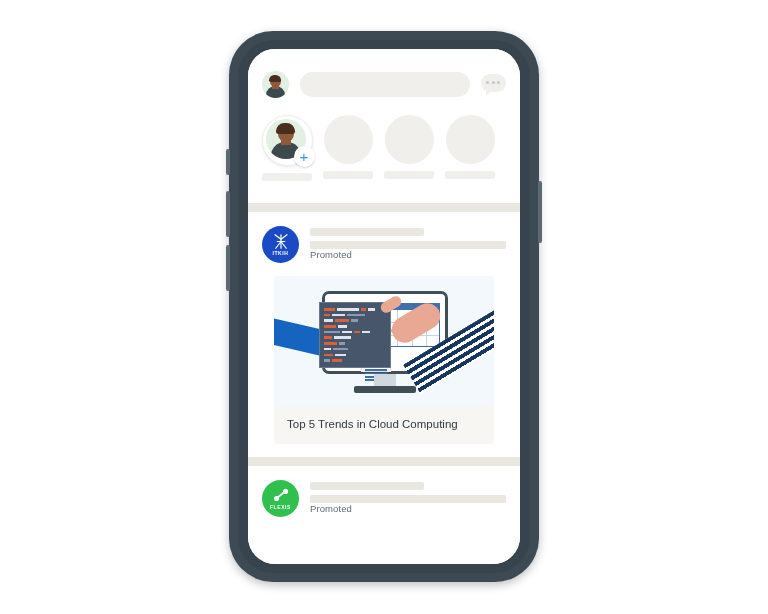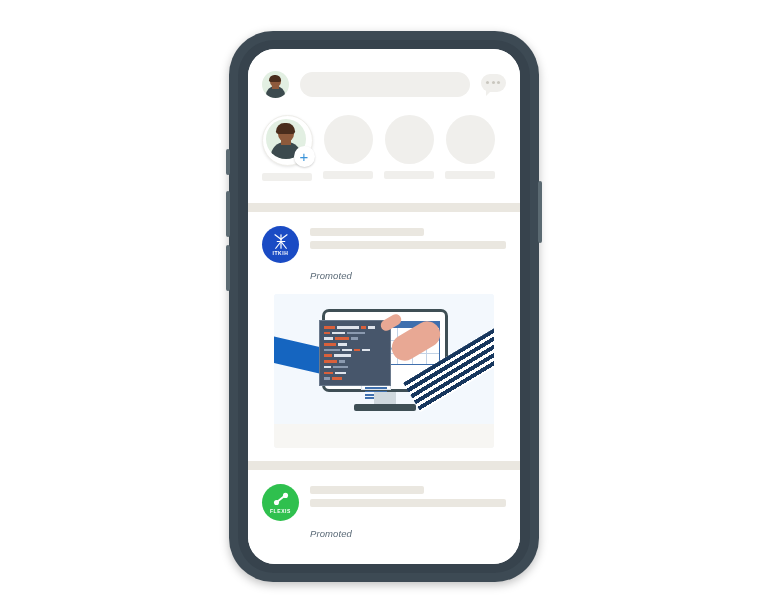--- a/index.html
+++ b/index.html
@@ -154,22 +154,22 @@
   .logo-mark{ width:18px;height:15px; }
   .logo-word{
     font-size:5px;letter-spacing:.6px;color:#ffffff;font-weight:700;
     margin-top:1px;font-family:"Liberation Sans", sans-serif;
   }
   .post-meta{flex:1;padding-top:2px;}
   .ph-line{height:8px;border-radius:2px;background:#eae7e0;}
   .ph-line.w1{width:58%;}
   .ph-line.w2{width:100%;margin-top:5px;}
   .promoted{
-    margin-top:21px;font-size:9.5px;color:#5c6b78;
-    font-family:"Liberation Sans", sans-serif;letter-spacing:.1px;font-style:italic;
+    margin-top:0;font-size:9.5px;color:#5c6b78;
+    font-family:"Liberation Sans", sans-serif;letter-spacing:.1px;
   }
 
   
   #ad-card{
     margin:13px 12px 0 12px;
     border-radius:3px;
     overflow:hidden;
     background:#f3f8fd;
   }
   #ad-image{
@@ -436,20 +436,21 @@
             </div>
             <div class="mon-stand"></div>
             <div class="mon-base"></div>
 
             <div class="arm-right"></div>
             <div class="hand-right"></div>
             <div class="finger-right"></div>
           </div>
 
           <div id="ad-caption">
+            <div id="ad-headline">Top 5 Trends in Cloud Computing</div>
           </div>
         </div>
         <div class="post-spacer"></div>
       </div>
 
       <div class="band"></div>
 
       <div class="post">
         <div class="post-head">
           <div class="brand-logo green">

